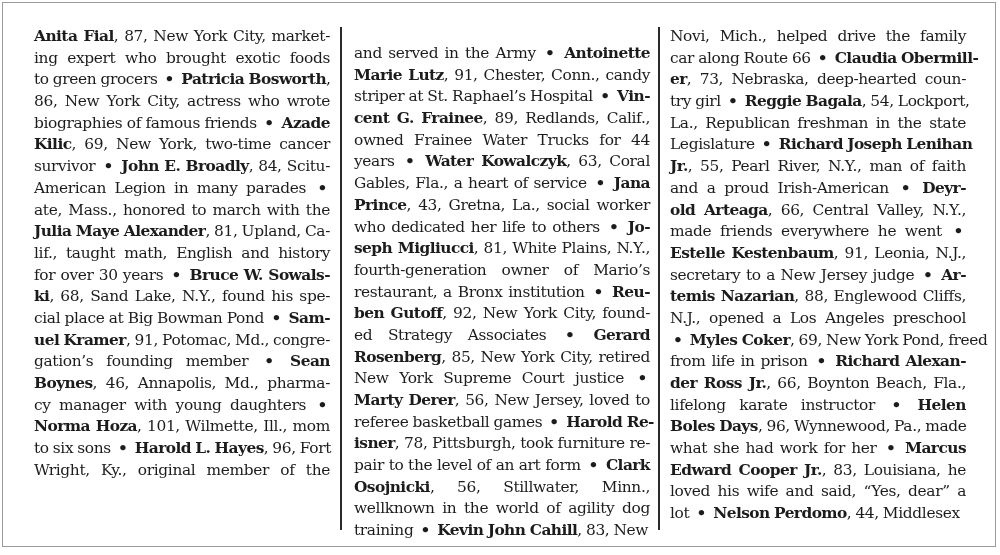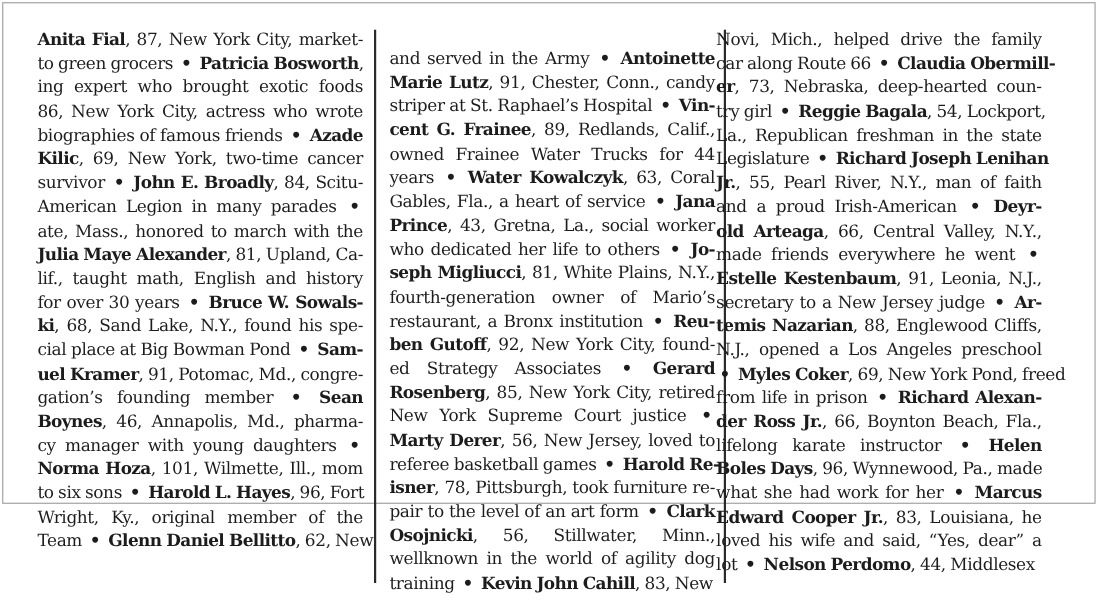--- a/index.html
+++ b/index.html
@@ -1,66 +1,65 @@
 <!DOCTYPE html>
 <html><head>
 <meta charset="utf-8">
 <style>
   html, body { margin:0; padding:0; background:#ffffff; }
   body { width:1000px; height:555px; overflow:hidden; position:relative; }
   .page {
-    position:absolute; left:2px; top:2px; width:994px; height:456px;
+    position:absolute; left:2px; top:2px; width:994px; height:545px;
     border:1px solid #9a9a9a; box-sizing:border-box; background:#fff;
   }
   .col {
     position:absolute; top:23px; width:296px;
     font-family:"DejaVu Serif", "Liberation Serif", serif;
     font-size:15.4px; line-height:21.7px; color:#1c1c1c;
     letter-spacing:-0.35px; word-spacing:-0.5px;
   }
   .col .line { display:block; white-space:nowrap; text-align:justify; text-align-last:justify; height:21.7px; overflow:visible; }
   .col .line.last { text-align-last:left; }
   .col b { font-weight:bold; letter-spacing:-0.55px; }
   .col1 { left:31px; }
   .col2 { left:351px;margin-top:17px; }
-  .col3 { left:648px; }
+  .col3 { left:667px; }
   .rule {
     position:absolute; top:24px; width:2px; height:503px; background:#2a2a2a;
   }
   .rule1 { left:337px; }
   .rule2 { left:655px; }
   .sep { font-weight:bold; padding:0 3px; }
 </style>
 </head>
 <body>
 
 <div class="page">
   <div class="col col1">
       <span class="line"><b>Anita Fial</b><span>, 87, New York City, market-</span></span>
+      <span class="line"><span>ing expert who brought exotic foods</span></span>
       <span class="line"><span>to green grocers </span><span class="sep">•</span><b> Patricia Bosworth</b><span>,</span></span>
-      <span class="line"><span>ing expert who brought exotic foods</span></span>
       <span class="line"><span>86, New York City, actress who wrote</span></span>
       <span class="line"><span>biographies of famous friends </span><span class="sep">•</span><b> Azade</b></span>
       <span class="line"><b>Kilic</b><span>, 69, New York, two-time cancer</span></span>
       <span class="line"><span>survivor </span><span class="sep">•</span><b> John E. Broadly</b><span>, 84, Scitu-</span></span>
       <span class="line"><span>American Legion in many parades </span><span class="sep">•</span></span>
       <span class="line"><span>ate, Mass., honored to march with the</span></span>
       <span class="line"><b>Julia Maye Alexander</b><span>, 81, Upland, Ca-</span></span>
       <span class="line"><span>lif., taught math, English and history</span></span>
       <span class="line"><span>for over 30 years </span><span class="sep">•</span><b> Bruce W. Sowals-</b></span>
       <span class="line"><b>ki</b><span>, 68, Sand Lake, N.Y., found his spe-</span></span>
       <span class="line"><span>cial place at Big Bowman Pond </span><span class="sep">•</span><b> Sam-</b></span>
       <span class="line"><b>uel Kramer</b><span>, 91, Potomac, Md., congre-</span></span>
       <span class="line"><span>gation’s founding member </span><span class="sep">•</span><b> Sean</b></span>
       <span class="line"><b>Boynes</b><span>, 46, Annapolis, Md., pharma-</span></span>
       <span class="line"><span>cy manager with young daughters </span><span class="sep">•</span></span>
       <span class="line"><b>Norma Hoza</b><span>, 101, Wilmette, Ill., mom</span></span>
       <span class="line"><span>to six sons </span><span class="sep">•</span><b> Harold L. Hayes</b><span>, 96, Fort</span></span>
       <span class="line"><span>Wright, Ky., original member of the</span></span>
-      <span class="line last"><span>Team </span><span class="sep">•</span><b> Glenn Daniel Bellitto</b><span>, 62, New</span></span>
     </div>
   <div class="rule rule1"></div>
   <div class="col col2">
       <span class="line"><span>and served in the Army </span><span class="sep">•</span><b> Antoinette</b></span>
       <span class="line"><b>Marie Lutz</b><span>, 91, Chester, Conn., candy</span></span>
       <span class="line"><span>striper at St. Raphael’s Hospital </span><span class="sep">•</span><b> Vin-</b></span>
       <span class="line"><b>cent G. Frainee</b><span>, 89, Redlands, Calif.,</span></span>
       <span class="line"><span>owned Frainee Water Trucks for 44</span></span>
       <span class="line"><span>years </span><span class="sep">•</span><b> Water Kowalczyk</b><span>, 63, Coral</span></span>
       <span class="line"><span>Gables, Fla., a heart of service </span><span class="sep">•</span><b> Jana</b></span>

